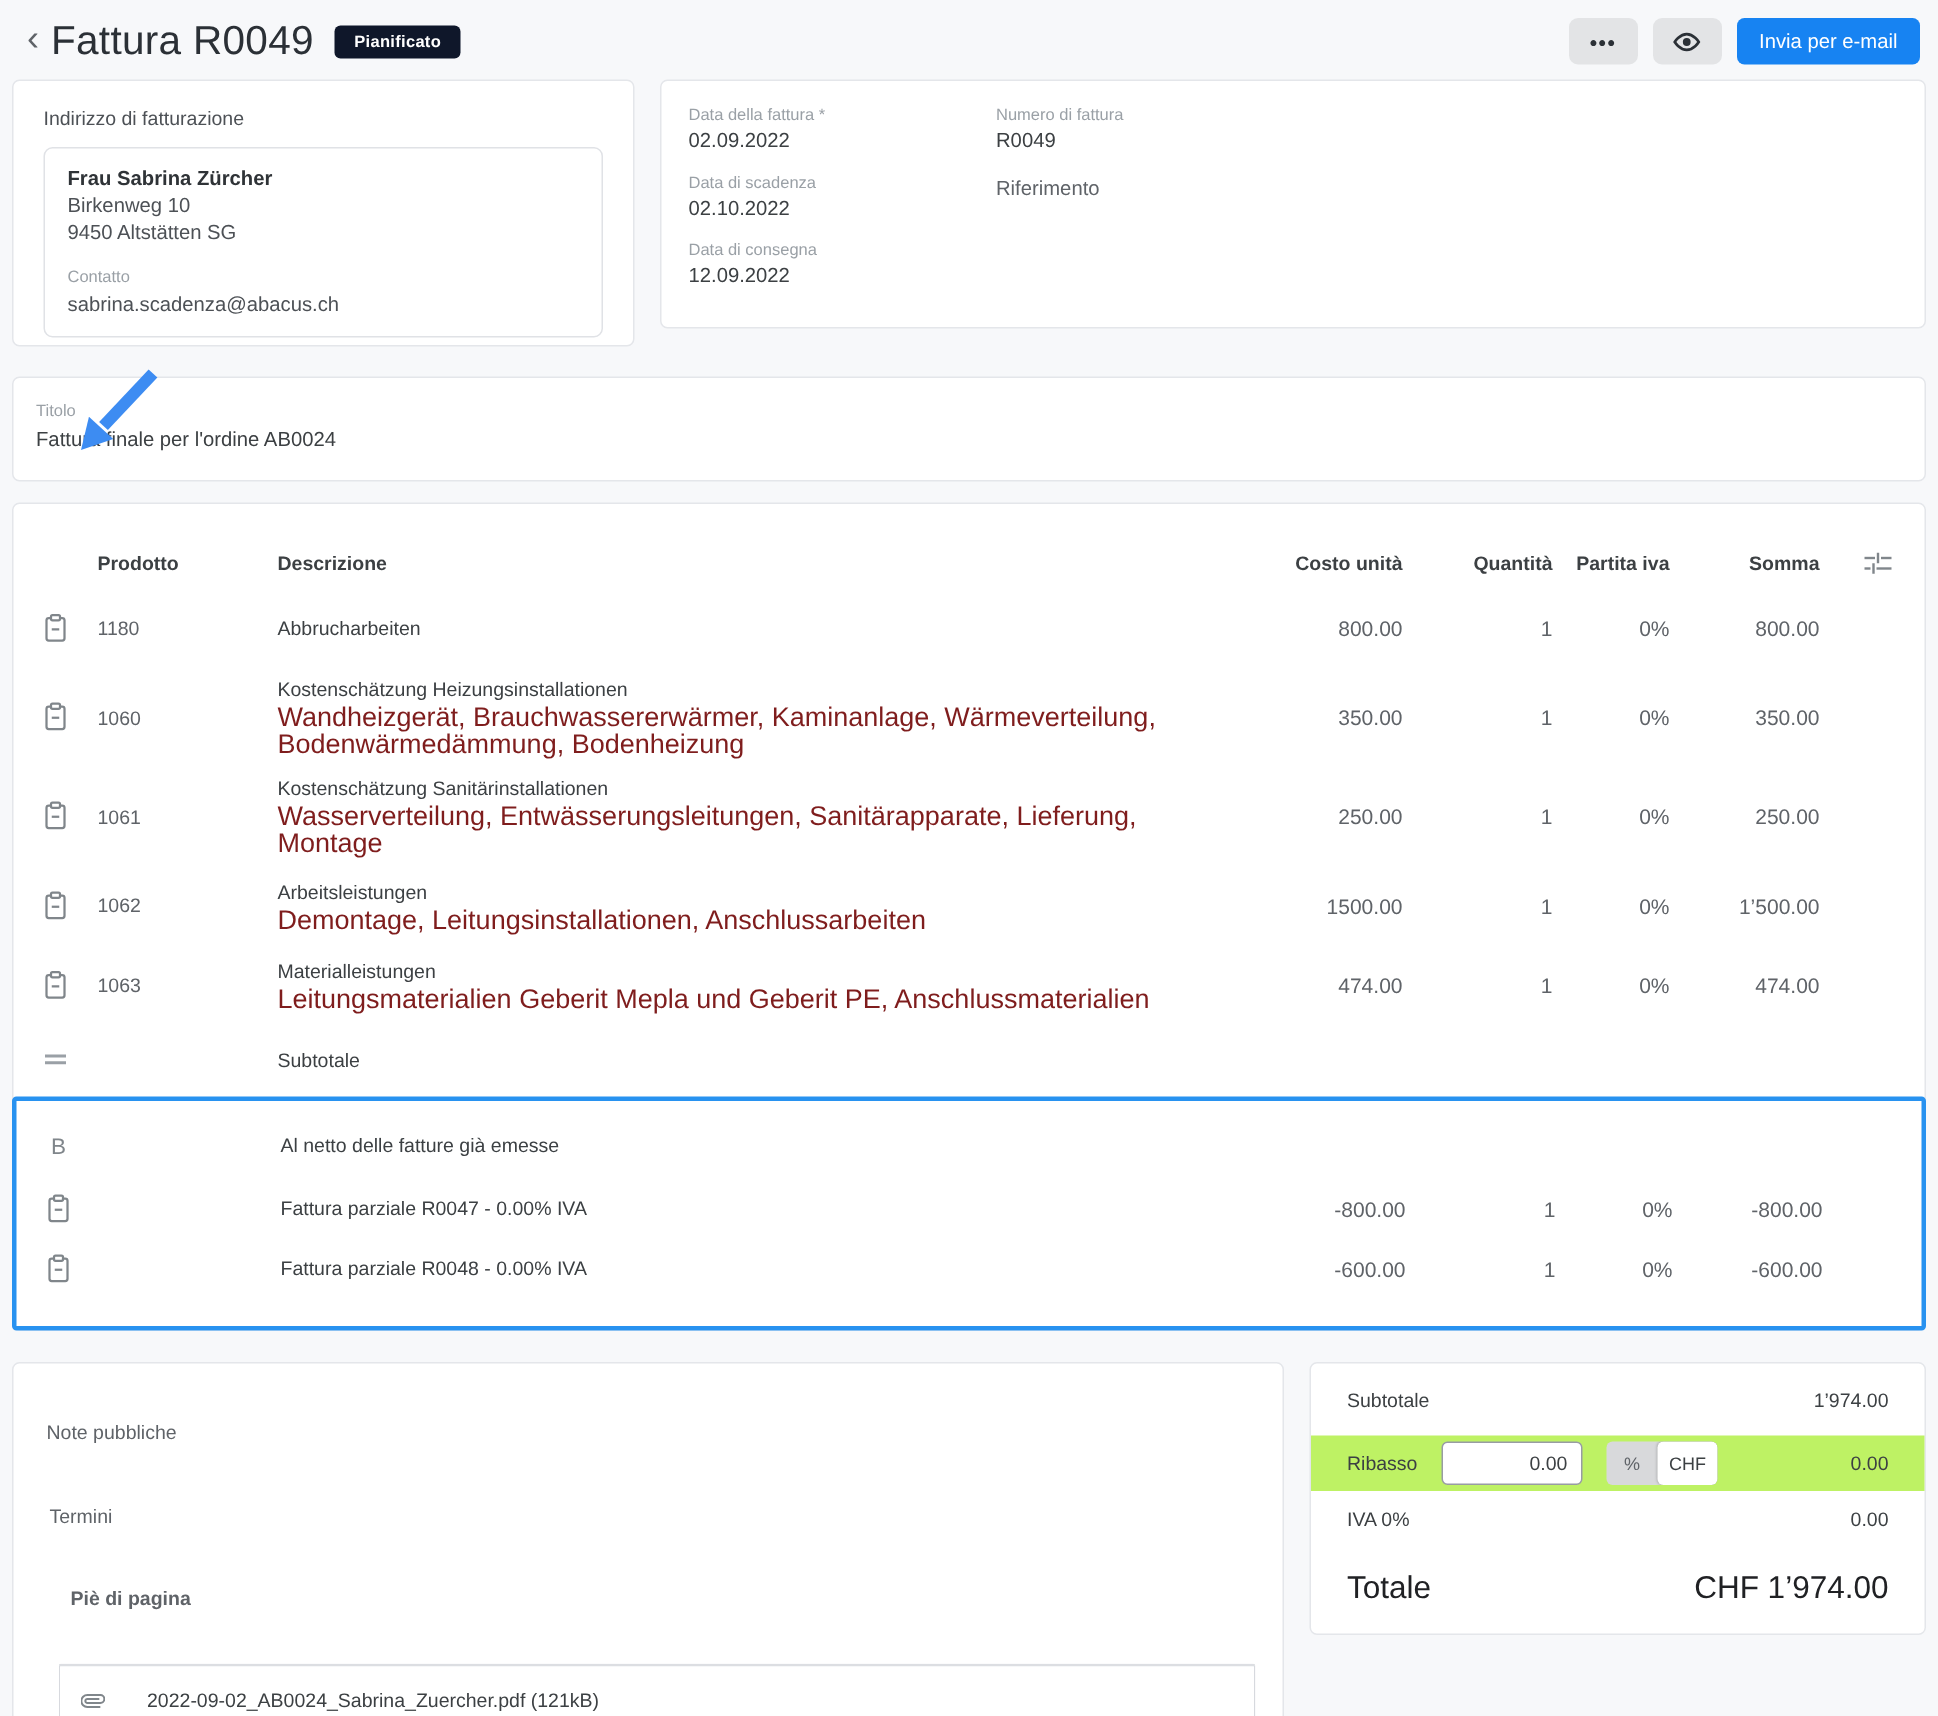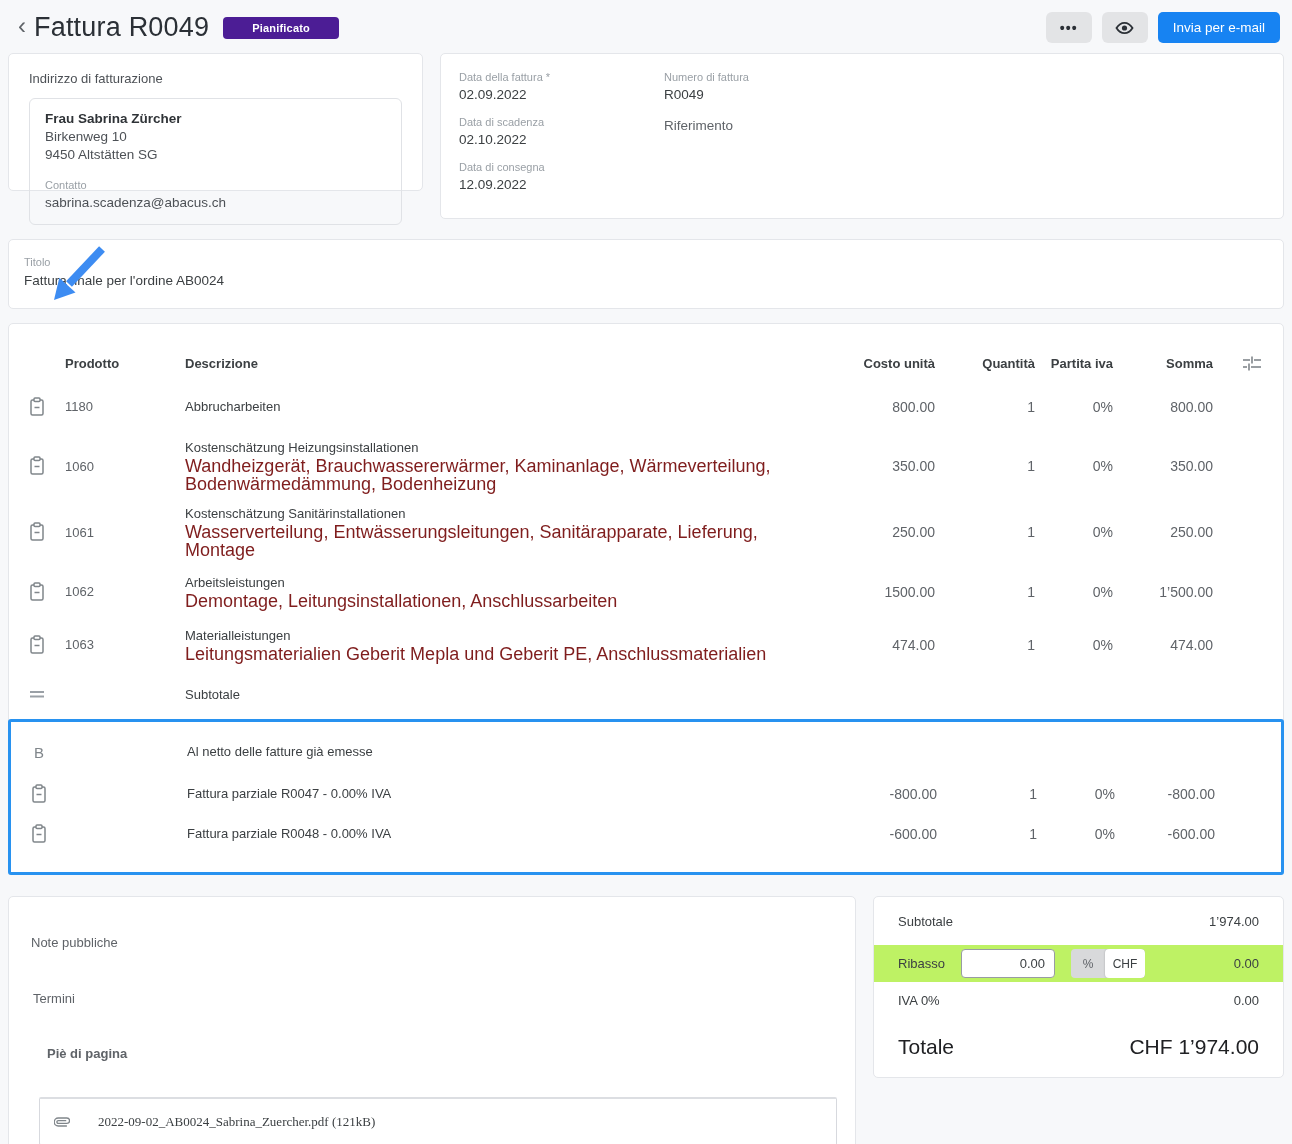--- a/index.html
+++ b/index.html
@@ -3,29 +3,29 @@
 <meta charset="utf-8">
 <style>
   * { margin:0; padding:0; box-sizing:border-box; }
   html,body { width:1292px; height:1144px; background:#f7f8fa; font-family:"Liberation Sans", sans-serif; color:#3c4043; overflow:hidden; }
   .page { position:relative; width:1292px; height:1144px; }
 
   
   .topbar { display:flex; align-items:center; padding:12px 10px 10px 14px; }
   .back { font-size:24px; color:#5f6368; line-height:24px; padding:0 8px 4px 4px; cursor:pointer; }
   .page-title { font-size:27px; color:#2b3036; font-weight:500; letter-spacing:.2px; margin-right:14px; }
-  .badge { background:#4c1d95; color:#fff; font-size:11px; font-weight:bold; padding:5px 29px; border-radius:4px; letter-spacing:.2px; }
+  .badge { background:#0f172a; color:#fff; font-size:11px; font-weight:bold; padding:5px 13px; border-radius:4px; letter-spacing:.2px; }
   .topbar-right { margin-left:auto; display:flex; align-items:center; gap:10px; padding-right:2px; }
   .btn-gray { background:#e3e4e6; border:none; border-radius:6px; height:31px; min-width:46px; display:flex; align-items:center; justify-content:center; font-size:14px; color:#2b3036; font-weight:bold; letter-spacing:1px; cursor:pointer; }
   .btn-primary { background:#1783f2; border:none; border-radius:5px; height:31px; padding:0 15px; color:#fff; font-size:13.5px; cursor:pointer; }
 
   
   .card { background:#fff; border:1px solid #e4e6ea; border-radius:5px; }
   .row1 { display:flex; gap:17px; margin:0 8px; }
-  .addr-card { width:415px; height:138px; padding:17px 20px; }
+  .addr-card { width:415px; height:178px; padding:17px 20px; }
   .details-card { flex:1; height:166px; padding:17px 18px; display:flex; }
 
   .sec-label { font-size:13px; color:#4d5156; }
   .addr-box { margin-top:12px; border:1px solid #e0e2e6; border-radius:6px; padding:12px 15px 14px; cursor:pointer; }
   .addr-name { font-size:13.5px; font-weight:bold; color:#2f3337; margin-bottom:2px; }
   .addr-line { font-size:13.5px; color:#4d5156; line-height:18px; }
   .mini-label { font-size:11px; color:#9aa0a6; }
   .addr-contact { margin-top:11px; }
   .addr-email { font-size:13.5px; color:#4d5156; margin-top:2px; }
 
@@ -64,21 +64,21 @@
   .hl-row { min-height:40px; }
 
   
   .bottom { display:flex; gap:17px; margin:21px 8px 0; align-items:flex-start; }
   .notes-card { width:848px; height:274px; padding:14px; position:relative; }
   .note-field { font-size:13px; color:#5f6368; cursor:text; }
   .nf1 { margin:24px 0 0 8px; }
   .nf2 { margin:41px 0 0 10px; }
   .nf3 { margin:40px 0 0 24px;font-weight:bold; }
   .attach-box { position:absolute; left:30px; right:18px; bottom:24px; height:48px; border:1px solid #d7d9de; border-top:2px solid #dcdee2; border-radius:2px; display:flex; align-items:center; padding:0 14px; gap:28px; cursor:pointer; }
-  .attach-name { font-size:13px; color:#3c4043;font-family:Liberation Serif, serif; }
+  .attach-name { font-size:13px; color:#3c4043; }
 
   .totals-card { flex:1; padding:0 0 6px; }
   .t-line { display:flex; align-items:center; justify-content:space-between; padding:0 24px; }
   .t-sub { height:48px; font-size:13px; color:#3c4043; }
   .t-disc { background:#bef264; height:37px; font-size:13px; color:#3c4043; padding:0 24px; display:flex; align-items:center; }
   .disc-input { width:94px; height:29px; margin-left:16px; border:1px solid #989ca3; border-radius:4px; background:#fff; text-align:right; padding:0 9px; font-size:13px; color:#3c4043; font-family:"Liberation Sans", sans-serif; }
   .toggle { display:flex; margin-left:16px; background:#d8d9db; border-radius:4px; overflow:hidden; height:29px; }
   .tg-seg { width:34px; display:flex; align-items:center; justify-content:center; font-size:12px; color:#5f6368; cursor:pointer; }
   .tg-on { background:#fff; border-radius:4px; width:40px; box-shadow:0 0 2px rgba(0,0,0,.25); color:#3c4043; }
   .t-disc .t-val { margin-left:auto; }

